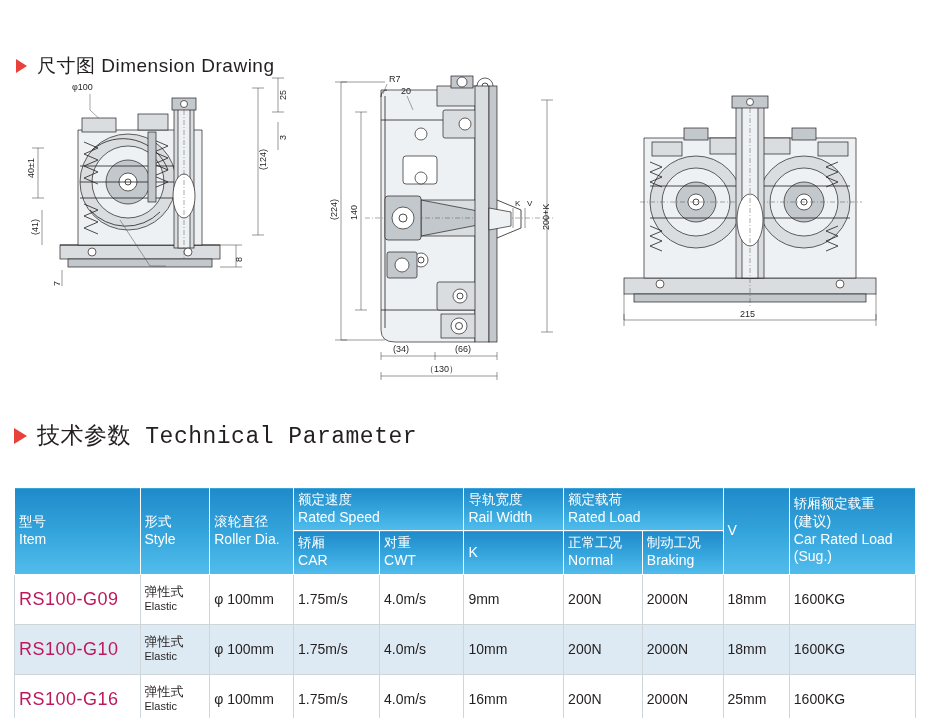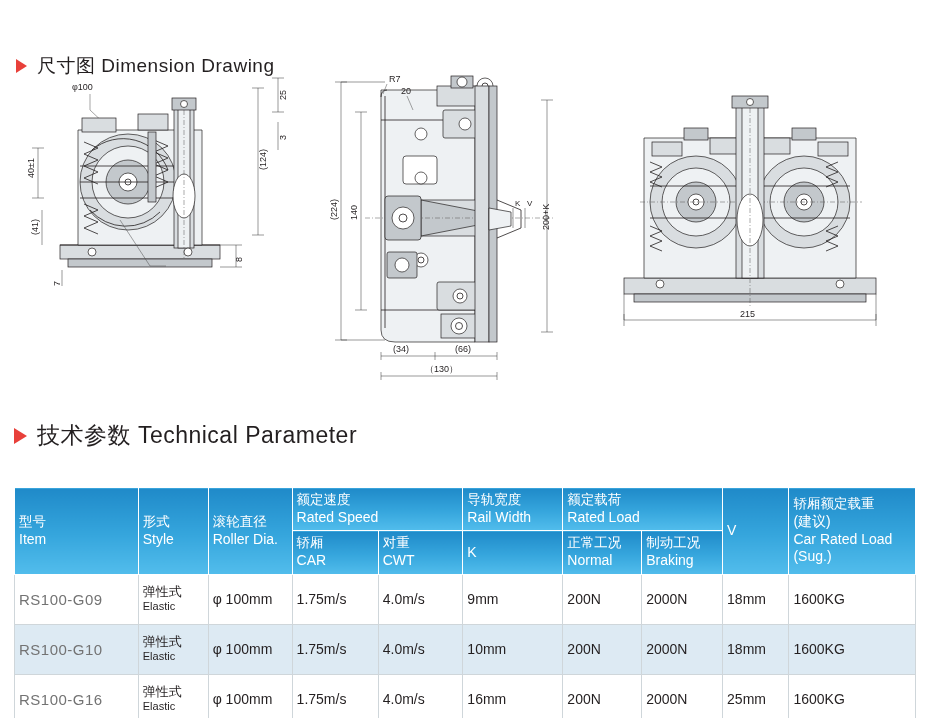--- a/index.html
+++ b/index.html
@@ -46,21 +46,21 @@
     border-top-width: 7px;
     border-bottom-width: 7px;
   }
   #dim-heading .heading-text { font-size: 19px; }
 
   #tech-heading {
     position: absolute;
     left: 14px;
     top: 420px;
   }
-  #tech-heading .heading-text { font-size: 23px; }
+  #tech-heading .heading-text { font-size: 23px; font-family: Liberation Mono, monospace; }
 
   
   #drawing-area {
     position: absolute;
     left: 0;
     top: 60px;
     width: 930px;
     height: 340px;
   }
   .drawing-block { position: absolute; }
@@ -96,22 +96,22 @@
   #param-table tbody td {
     border: 1px solid #cfd6da;
     height: 41px;
     color: #231f20;
     font-size: 14px;
   }
   #param-table tbody tr.row-alt td {
     background: #ddeaf3;
   }
   #param-table tbody tr td.model-cell {
-    color: #737373;
-    font-size: 15px;
+    color: #be185d;
+    font-size: 18px;
     letter-spacing: 0.5px;
     margin-top: 10px;
   }
   .cell-cn { display: block; font-size: 13px; line-height: 1.15; }
   .cell-en { display: block; font-size: 11px; line-height: 1.15; }
 
   
   .col-item    { width: 130px; }
   .col-style   { width:  68px; }
   .col-roller  { width:  82px; }

